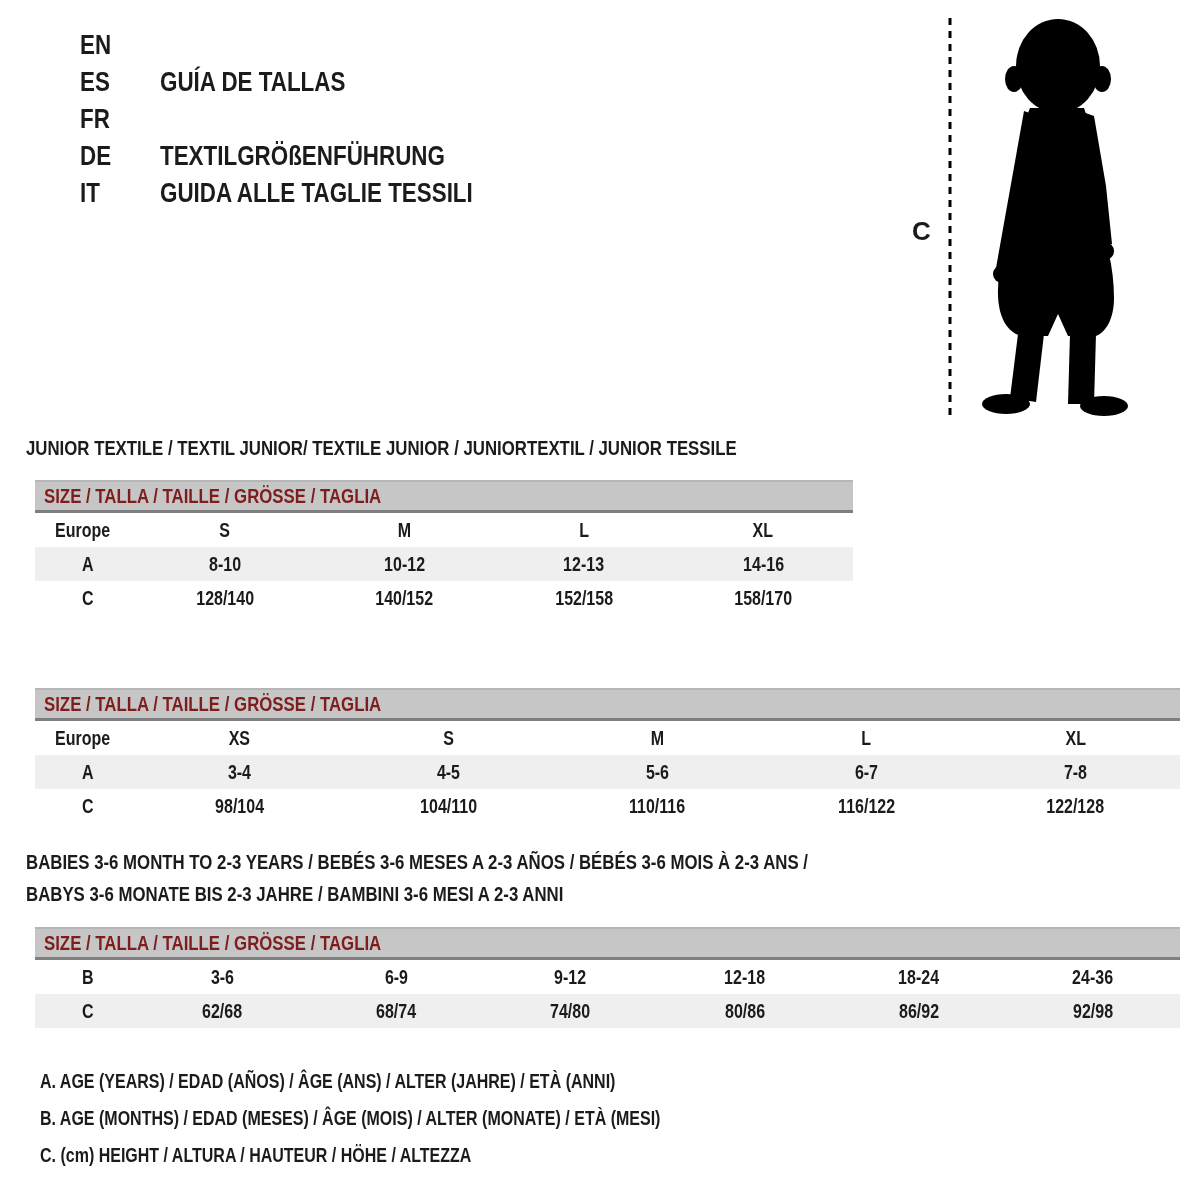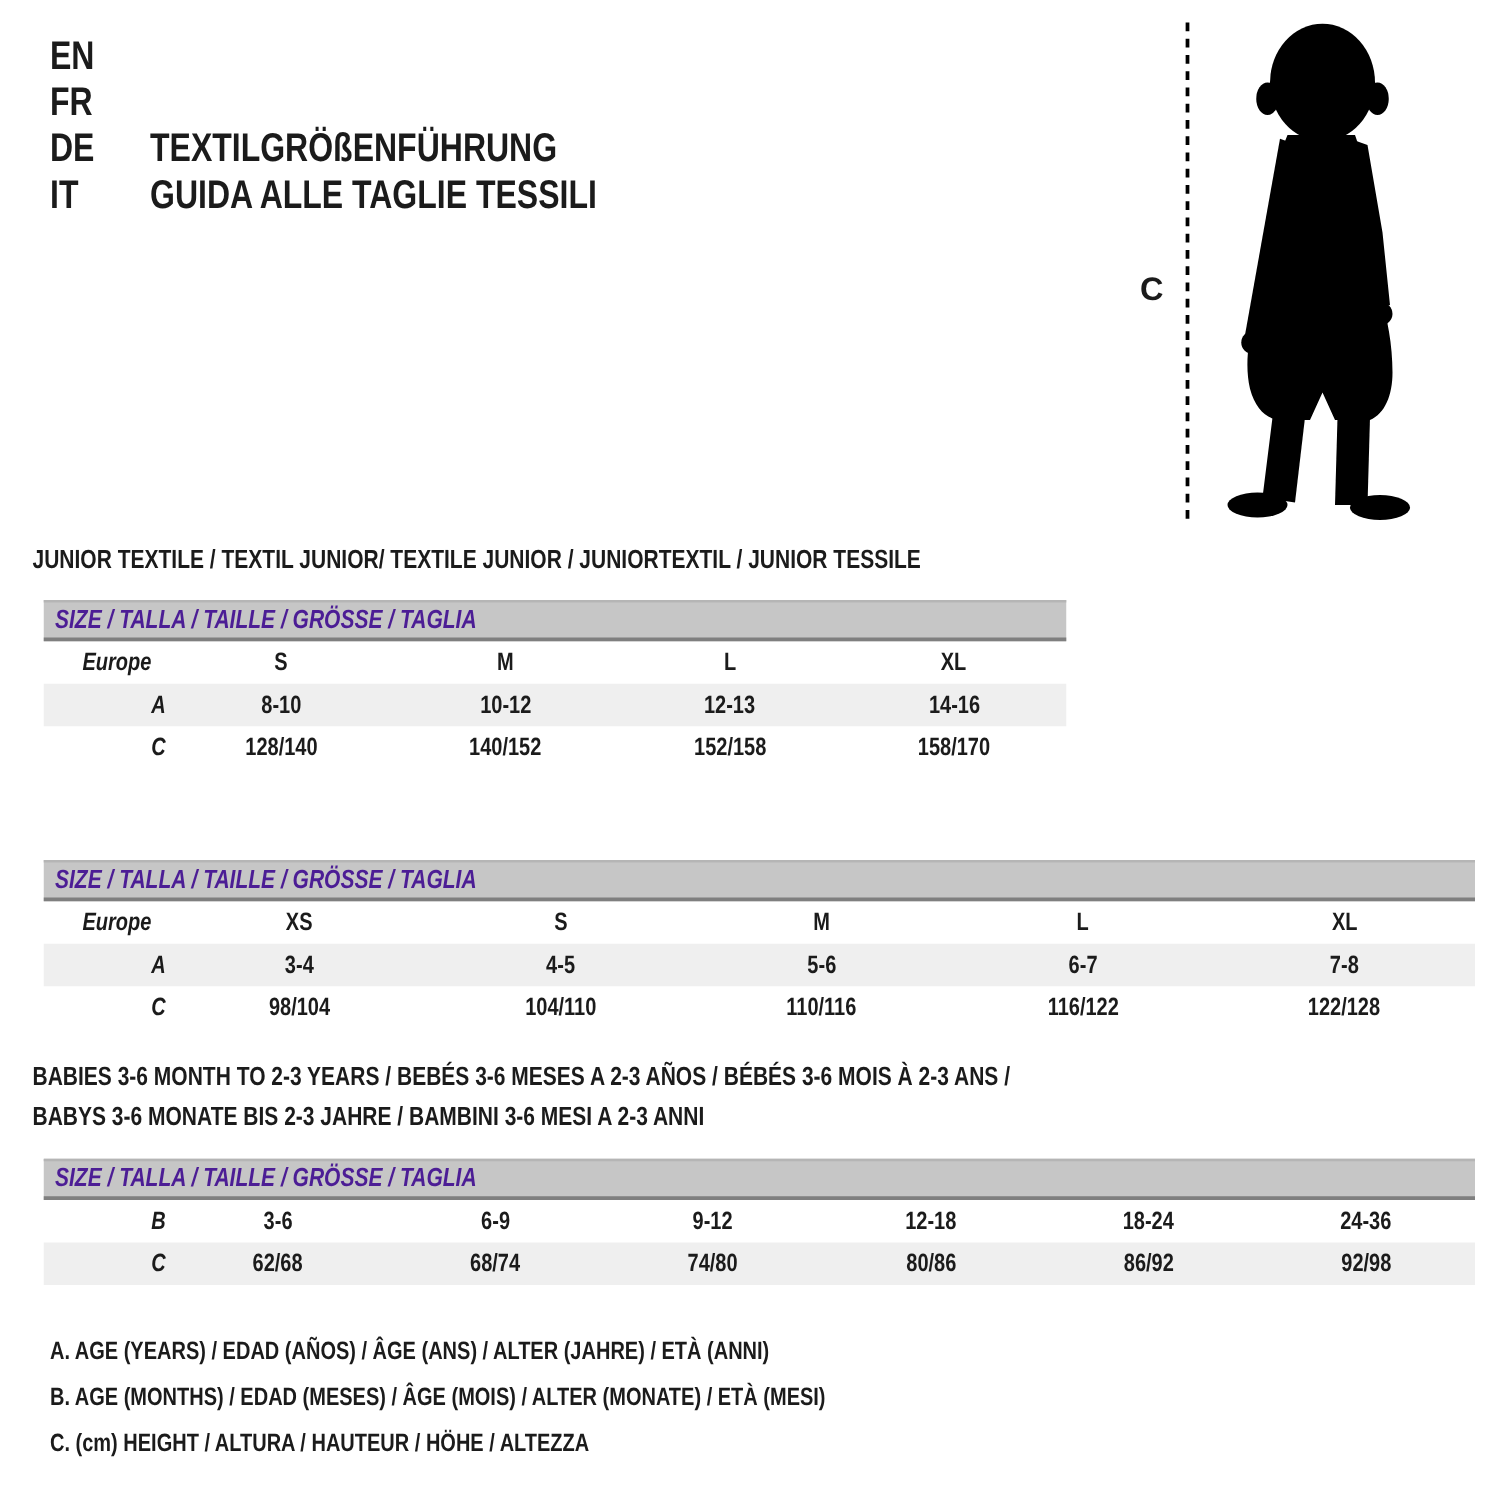--- a/index.html
+++ b/index.html
@@ -7,56 +7,60 @@
     position:relative; width:1200px; height:1200px; background:#ffffff;
     font-family:"Liberation Sans", sans-serif; font-weight:bold; color:#1b1b1b;
     overflow:hidden;
   }
   
   .cx  { display:inline-block; transform:scaleX(0.8); transform-origin:50% 50%; white-space:nowrap; }
   .cxl { display:inline-block; transform:scaleX(0.8); transform-origin:0 50%;  white-space:nowrap; }
 
   
   .lang-block { position:absolute; left:40px; top:26px; }
-  .lang-row  { display:flex; height:37px; align-items:center; font-size:32px; }
+  .lang-row  { display:flex; height:37px; align-items:center; font-size:28px;margin-left:40px; }
   .lang-code { width:80px; }
 
   
   .c-label { position:absolute; left:912px; top:216px; font-size:26px; }
   .figure-svg { position:absolute; left:940px; top:12px; }
 
   
   .sec-title { position:absolute; left:26px; font-size:21px; white-space:nowrap; }
 
   
   .sizebar {
     position:absolute; left:35px; height:33px; box-sizing:border-box;
     display:flex; align-items:center; padding-left:9px;
-    font-size:21px; color:#4c1d95;
-    border-top:2px solid #b5b5b5; border-bottom:3px solid #7f7f7f;font-style:italic;
+    font-size:21px; color:#7f1d1d;
+    border-top:2px solid #b5b5b5; border-bottom:3px solid #7f7f7f;
   }
 
   
   .table { position:absolute; left:35px; font-size:20px; }
   .trow  { display:flex; height:34px; align-items:center; }
-  .tlabel{ width:100px; box-sizing:border-box; padding-left:9px; text-align:right;font-style:italic; }
+  .tlabel{ width:100px; box-sizing:border-box; padding-left:9px; text-align:center; }
   .tcell { flex:1; text-align:center; }
 
   
   .legend { position:absolute; left:40px; top:1063px; }
   .legend-line { height:37px; display:flex; align-items:center; font-size:20px; }
 </style>
 </head>
 <body>
 
 <div class="canvas">
 
   <div class="lang-block">
     <div class="lang-row">
       <span class="lang-code"><span class="cxl">EN</span></span>
+    </div>
+    <div class="lang-row">
+      <span class="lang-code"><span class="cxl">ES</span></span>
+      <span><span class="cxl">GUÍA DE TALLAS</span></span>
     </div>
     <div class="lang-row">
       <span class="lang-code"><span class="cxl">FR</span></span>
     </div>
     <div class="lang-row">
       <span class="lang-code"><span class="cxl">DE</span></span>
       <span><span class="cxl">TEXTILGRÖßENFÜHRUNG</span></span>
     </div>
     <div class="lang-row">
       <span class="lang-code"><span class="cxl">IT</span></span>

